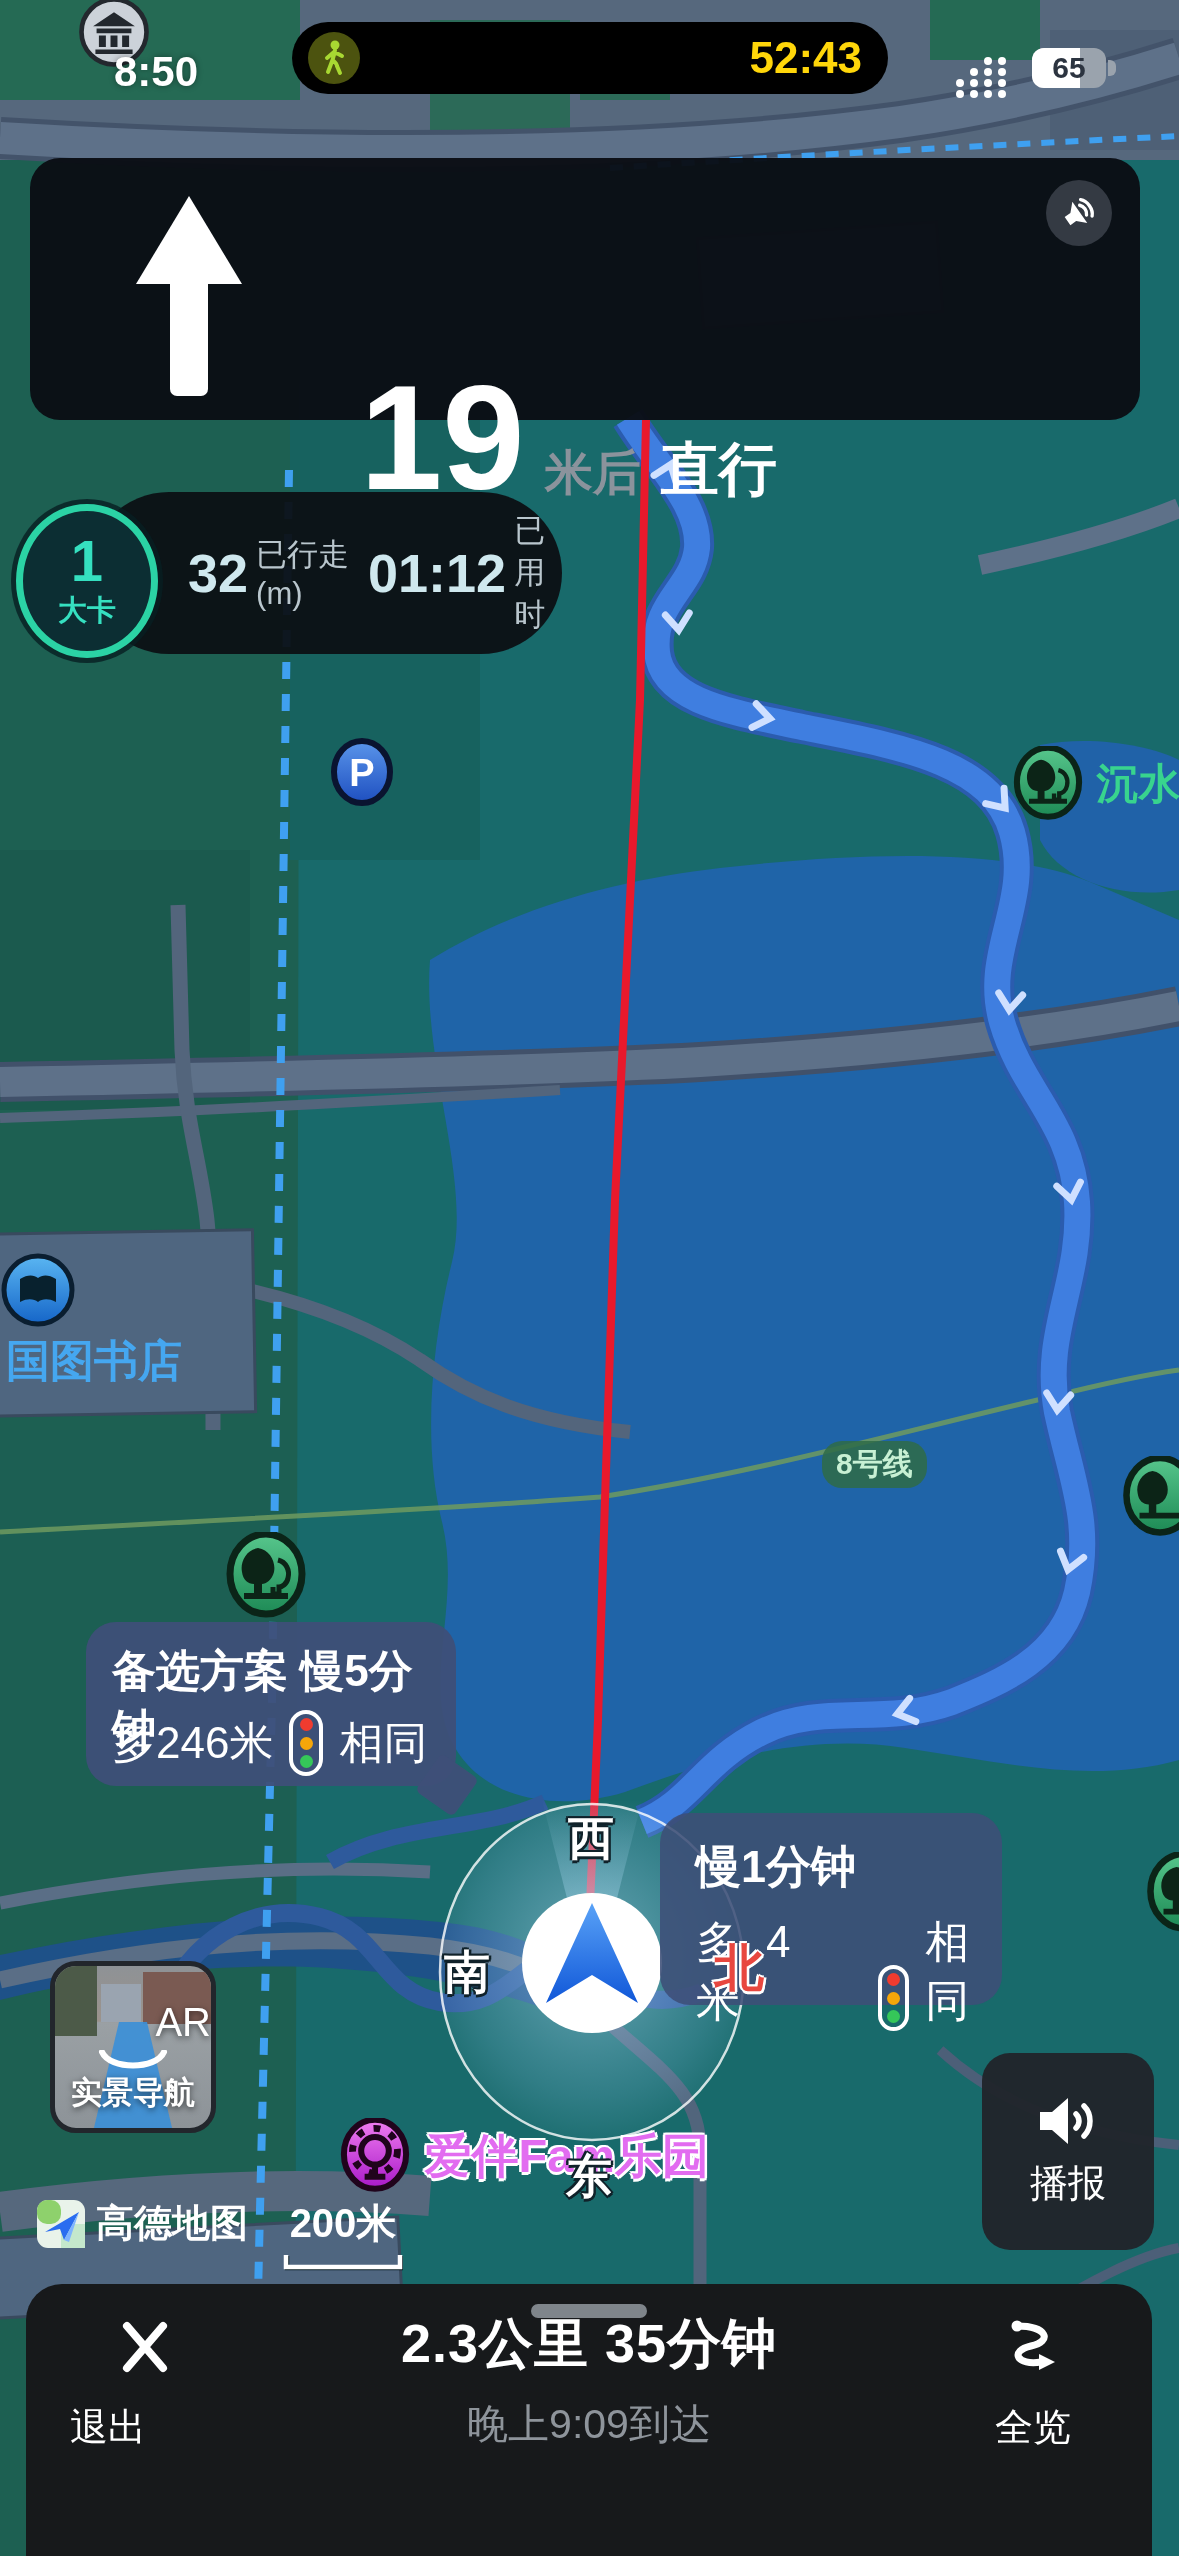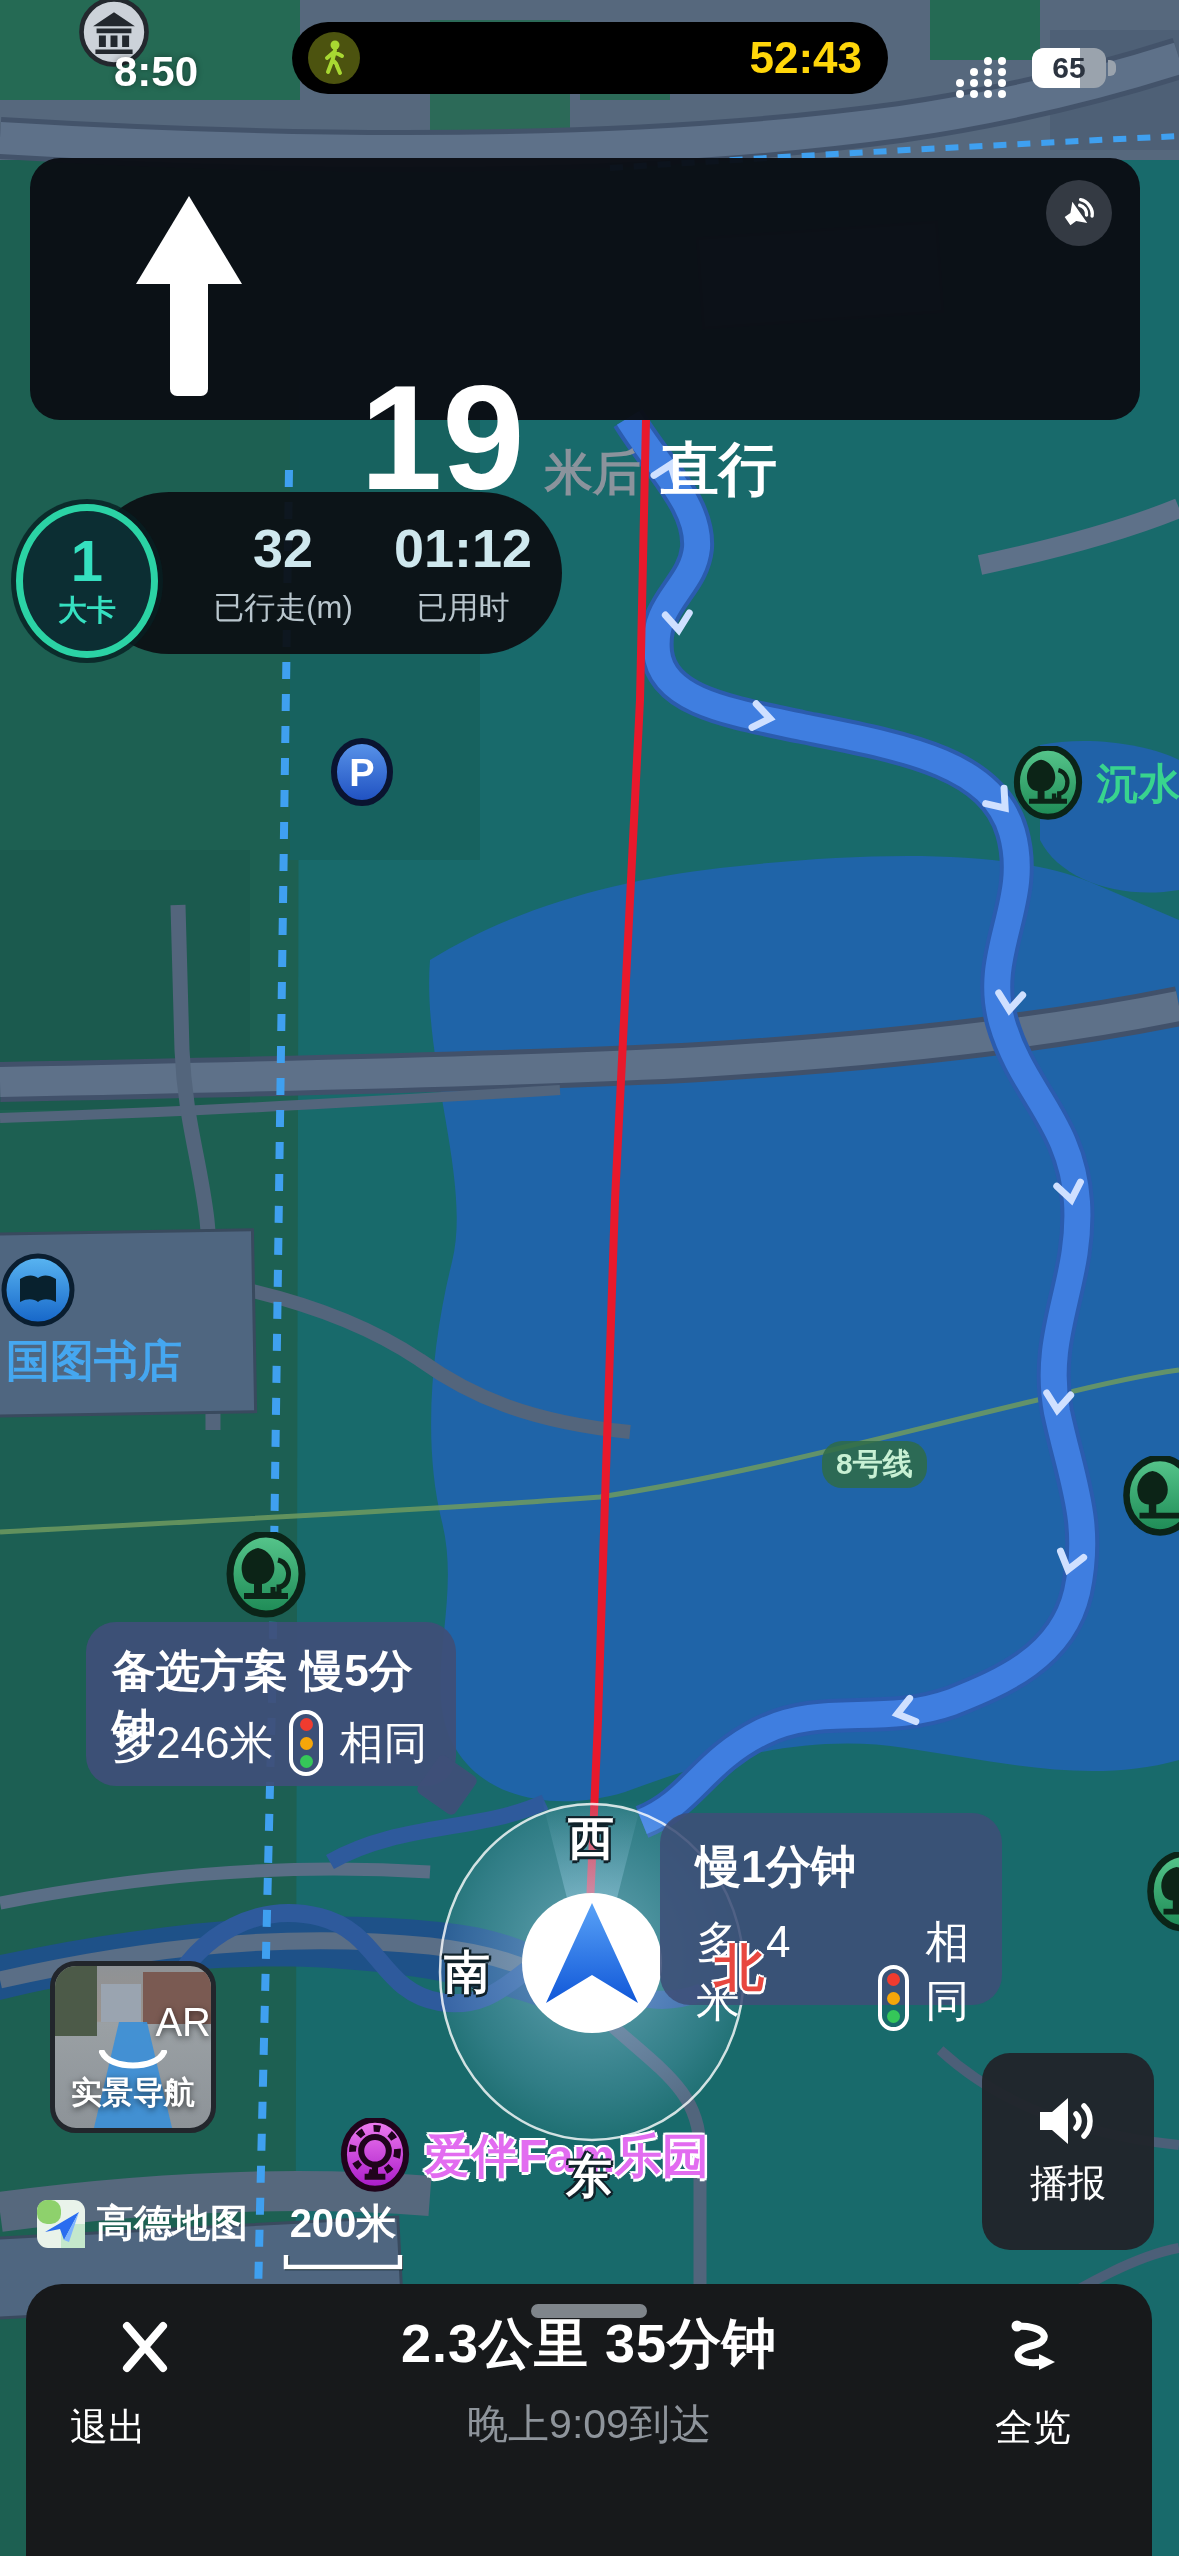--- a/index.html
+++ b/index.html
@@ -19,21 +19,21 @@
   .cyanblue{color:#7ec8e8;}
   
   .navcard{position:absolute;left:30px;top:158px;width:1110px;height:262px;
     background:rgba(10,14,20,.96);border-radius:30px;z-index:10;}
   .navline{position:absolute;left:330px;top:206px;display:flex;align-items:baseline;gap:20px;color:#fff;}
   .statspill{position:absolute;left:88px;top:492px;width:474px;height:162px;
     background:rgba(12,16,20,.95);border-radius:84px;z-index:10;}
   .calcircle{position:absolute;left:16px;top:504px;width:128px;height:140px;border-radius:50%;
     background:#0c2e33;border:7px solid #2bd3a5;box-shadow:0 0 0 5px rgba(8,30,34,.8);z-index:11;
     display:flex;flex-direction:column;align-items:center;justify-content:center;color:#35e0c0;}
-  .statcol{position:absolute;top:0;height:100%;display:flex;flex-direction:column;align-items:center;justify-content:center;gap:8px;}
+  .statcol{position:absolute;top:0;height:100%;display:flex;flex-direction:row;align-items:center;justify-content:center;gap:8px;}
   .statval{font-size:54px;font-weight:700;color:#cfe8ee;}
   .statlab{font-size:31px;color:#b9c6cd;}
   .bubble{position:absolute;background:rgba(62,79,120,.95);border-radius:30px;color:#fff;z-index:5;}
   .tl{display:inline-flex;flex-direction:column;align-items:center;justify-content:space-between;
     width:34px;height:66px;border:4px solid #fff;border-radius:18px;padding:4px 0;box-sizing:border-box;vertical-align:middle;}
   .tl i{display:block;width:13px;height:13px;border-radius:50%;}
   .compass{position:absolute;z-index:6;font-weight:700;font-size:46px;color:#fff;
     text-shadow:2.5px 0 0 #10222a,-2.5px 0 0 #10222a,0 2.5px 0 #10222a,0 -2.5px 0 #10222a,2px 2px 0 #10222a,-2px -2px 0 #10222a;}
   .compass.north{color:#e8473f;text-shadow:2.5px 0 0 #fff,-2.5px 0 0 #fff,0 2.5px 0 #fff,0 -2.5px 0 #fff,2px 2px 0 #fff,-2px -2px 0 #fff;}
   .sqbtn{position:absolute;background:rgba(32,36,43,.96);border-radius:28px;display:flex;

